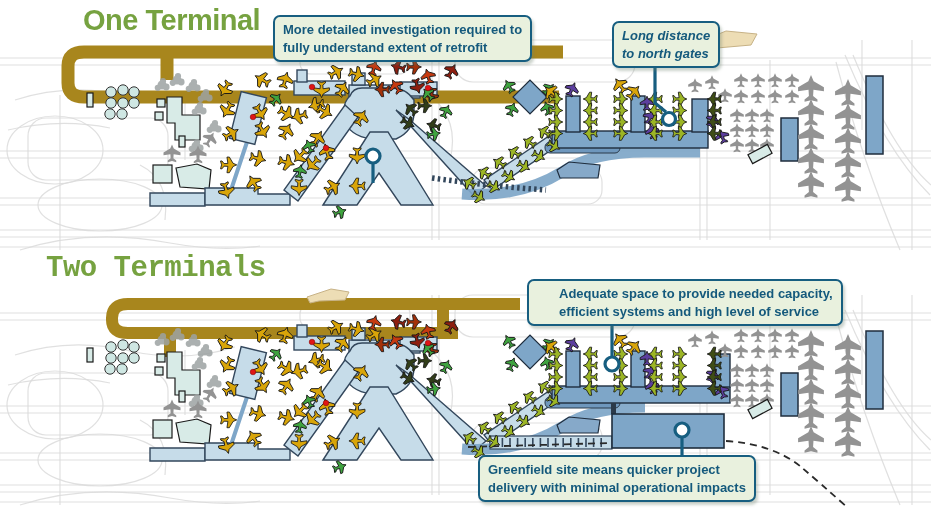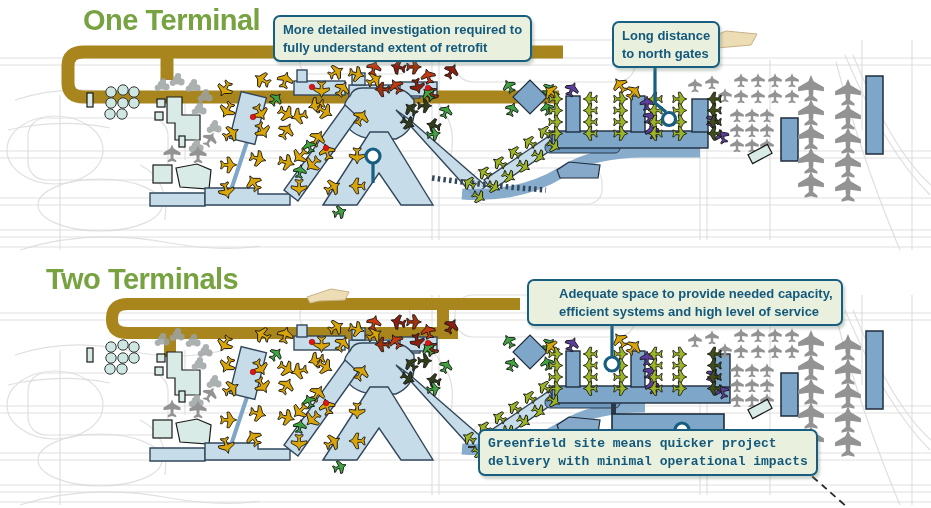--- a/index.html
+++ b/index.html
@@ -2,31 +2,31 @@
 <html style="--title-green: #76A240; --callout-bg: #E9F1DE; --callout-border: #175E80; --callout-text: #14597C;"><head>
 <meta charset="utf-8">
 <style>
   html,body{margin:0;padding:0;background:#ffffff;}
   .stage{position:relative;width:931px;height:508px;background:#fff;overflow:hidden;
          font-family:"Liberation Sans",sans-serif;}
   #map-svg{position:absolute;left:0;top:0;}
   .panel-title{position:absolute;font-weight:bold;font-size:29px;letter-spacing:-0.5px;
                color:var(--title-green,#76A240);white-space:nowrap;}
   #pt0{left:46px;top:4px;margin-left:37px;}
-  #pt1{left:46px;top:263px;}
+  #pt1{left:46px;top:252px;font-family:Liberation Mono, monospace;}
   .callout{position:absolute;background:var(--callout-bg,#E9F1DE);
            border:2.5px solid var(--callout-border,#175E80);border-radius:7px;
            padding:4px 8px;font-size:13px;font-weight:bold;line-height:1.35;
            color:var(--callout-text,#14597C);white-space:pre-line;width:max-content;
            box-shadow:2px 3px 3px rgba(110,130,110,0.35);}
   #c0{left:273px;top:15px;}
-  #c1{left:612px;top:21px;}
+  #c1{left:612px;top:21px;font-style:italic;}
   #c2{left:345px;top:183px;}
   #c3{left:527px;top:279px;padding-left:30px;}
-  #c4{left:478px;top:429px;font-family:Liberation Mono, monospace;}
+  #c4{left:478px;top:455px;}
 </style>
 </head>
 <body>
 
 <div class="stage">
   <svg id="map-svg" width="931" height="508" viewBox="0 0 931 508">
       <g>
         <g>
           <path stroke="#DBDBDB" stroke-width="1.2" fill="none" opacity="0.85" d="M0,58 H931"></path>
           <path stroke="#DBDBDB" stroke-width="1.2" fill="none" opacity="0.85" d="M0,65 H931"></path>

